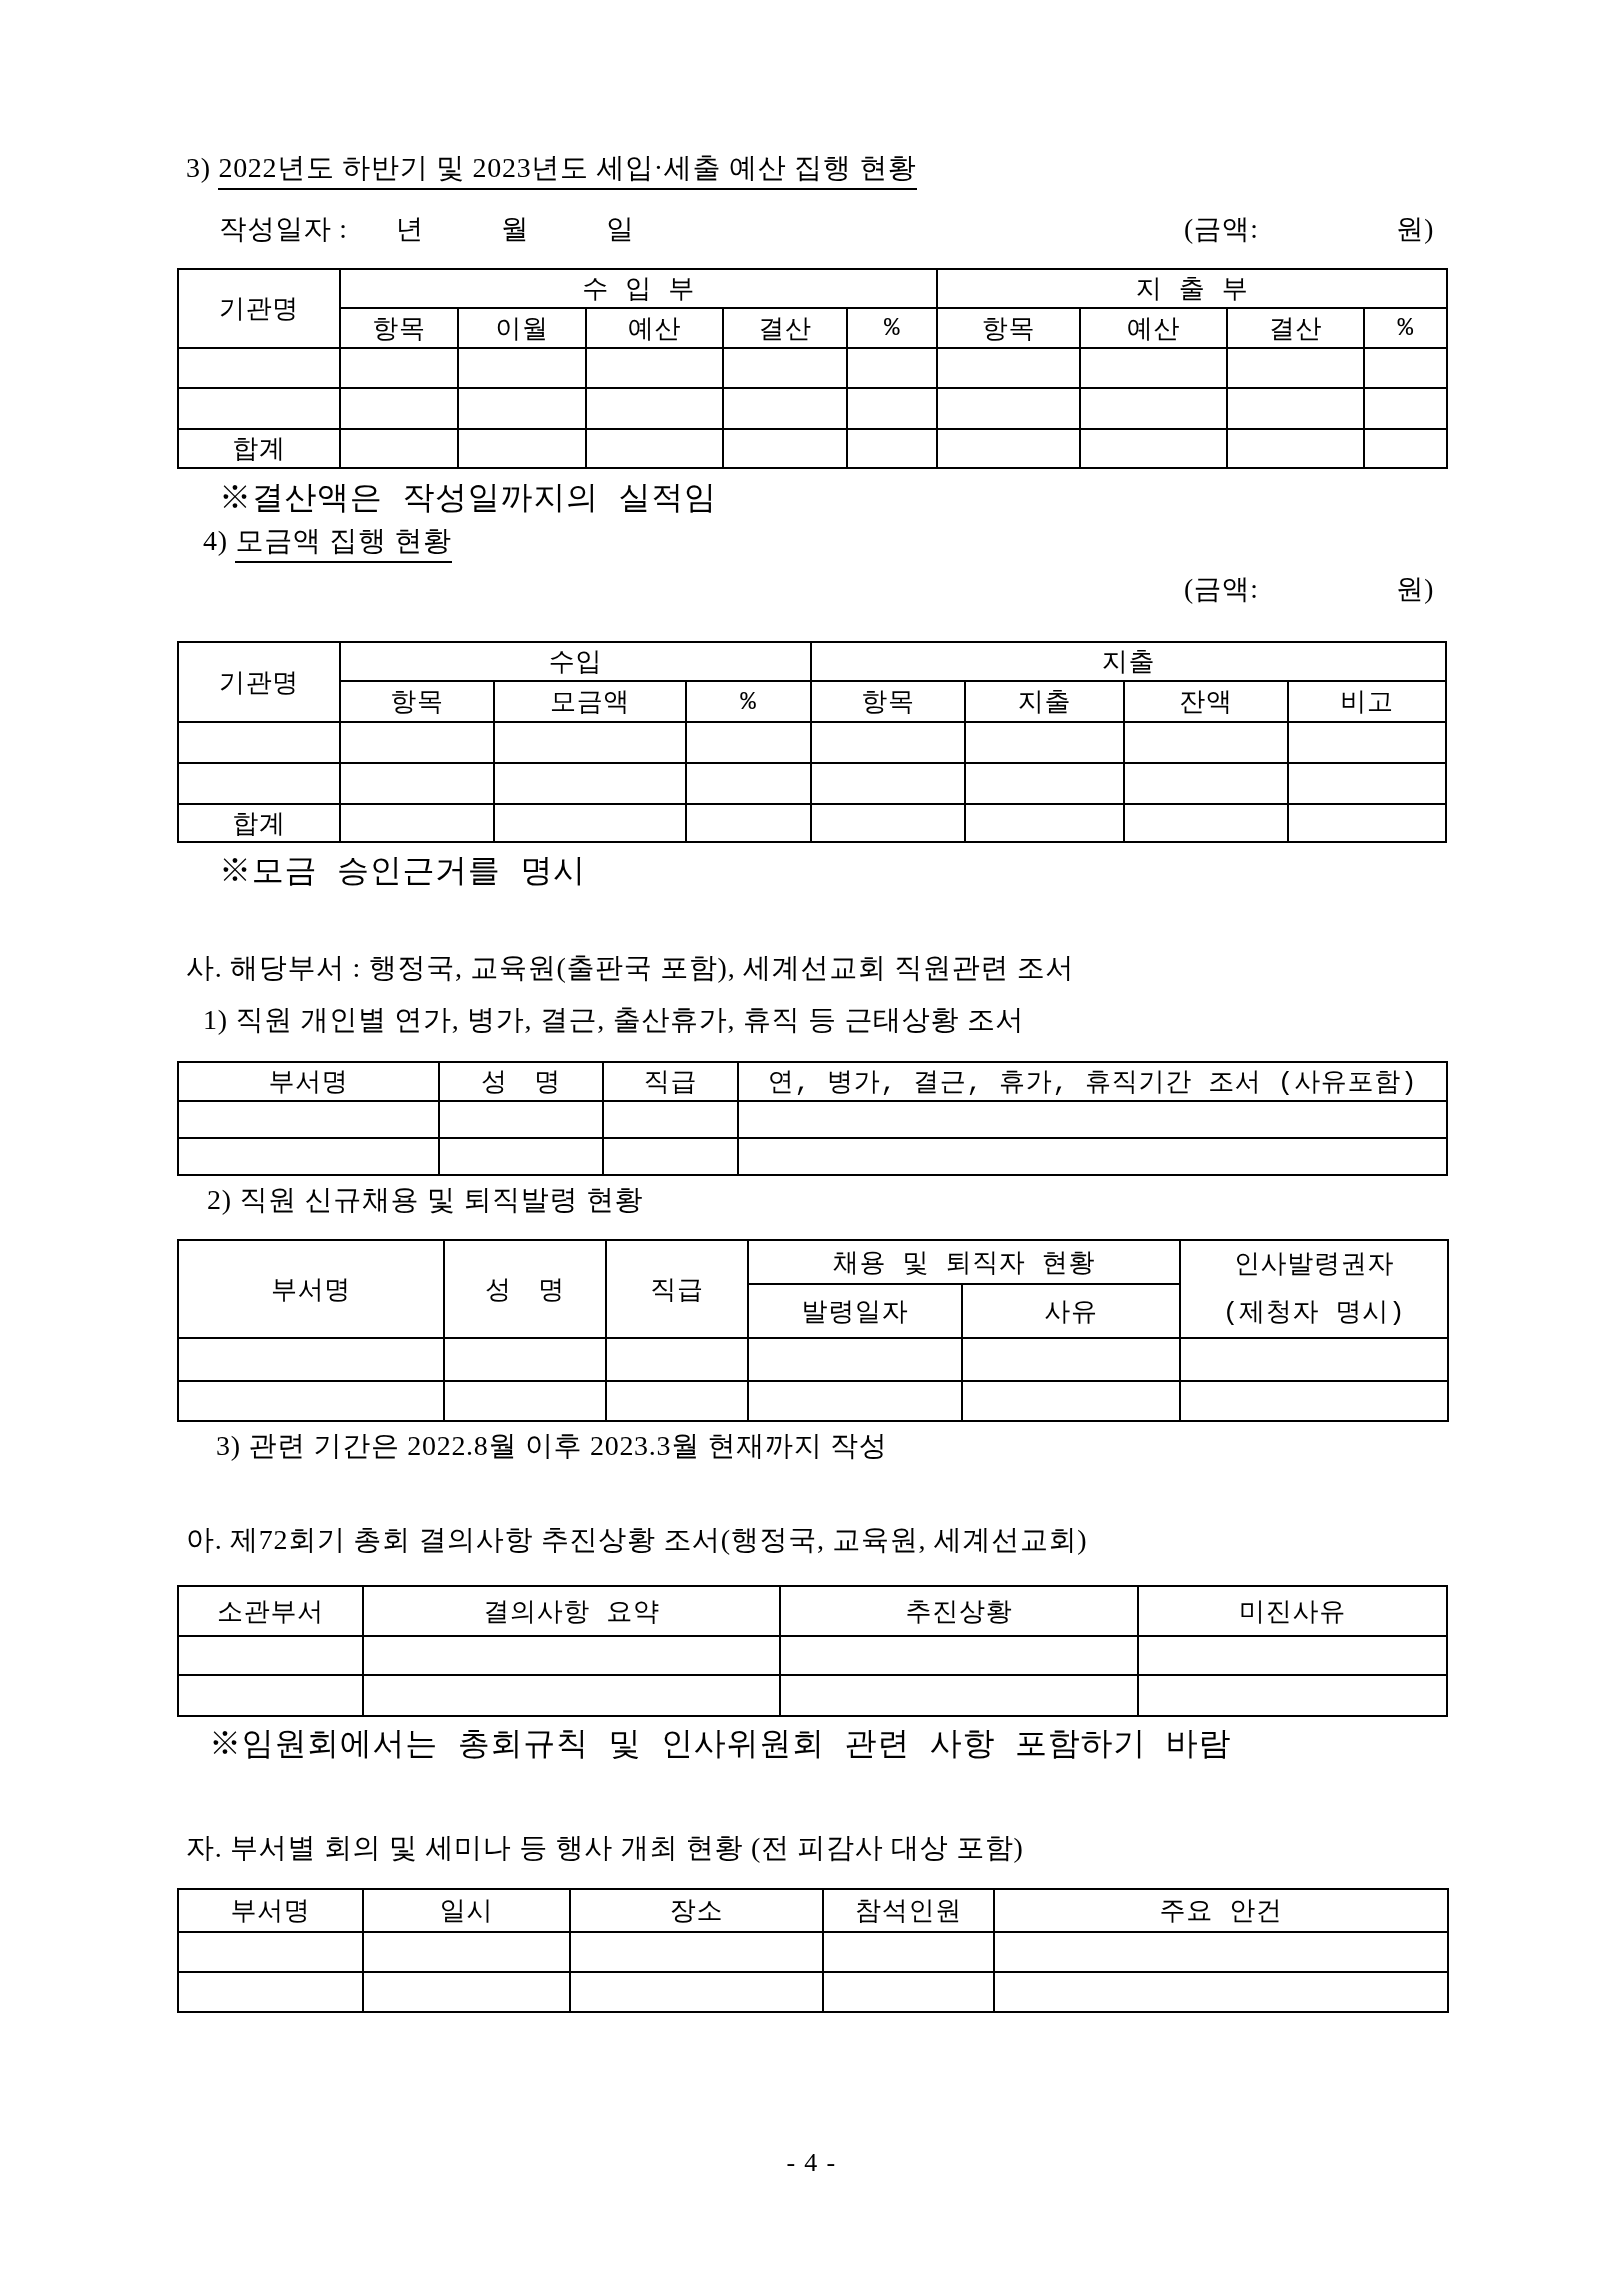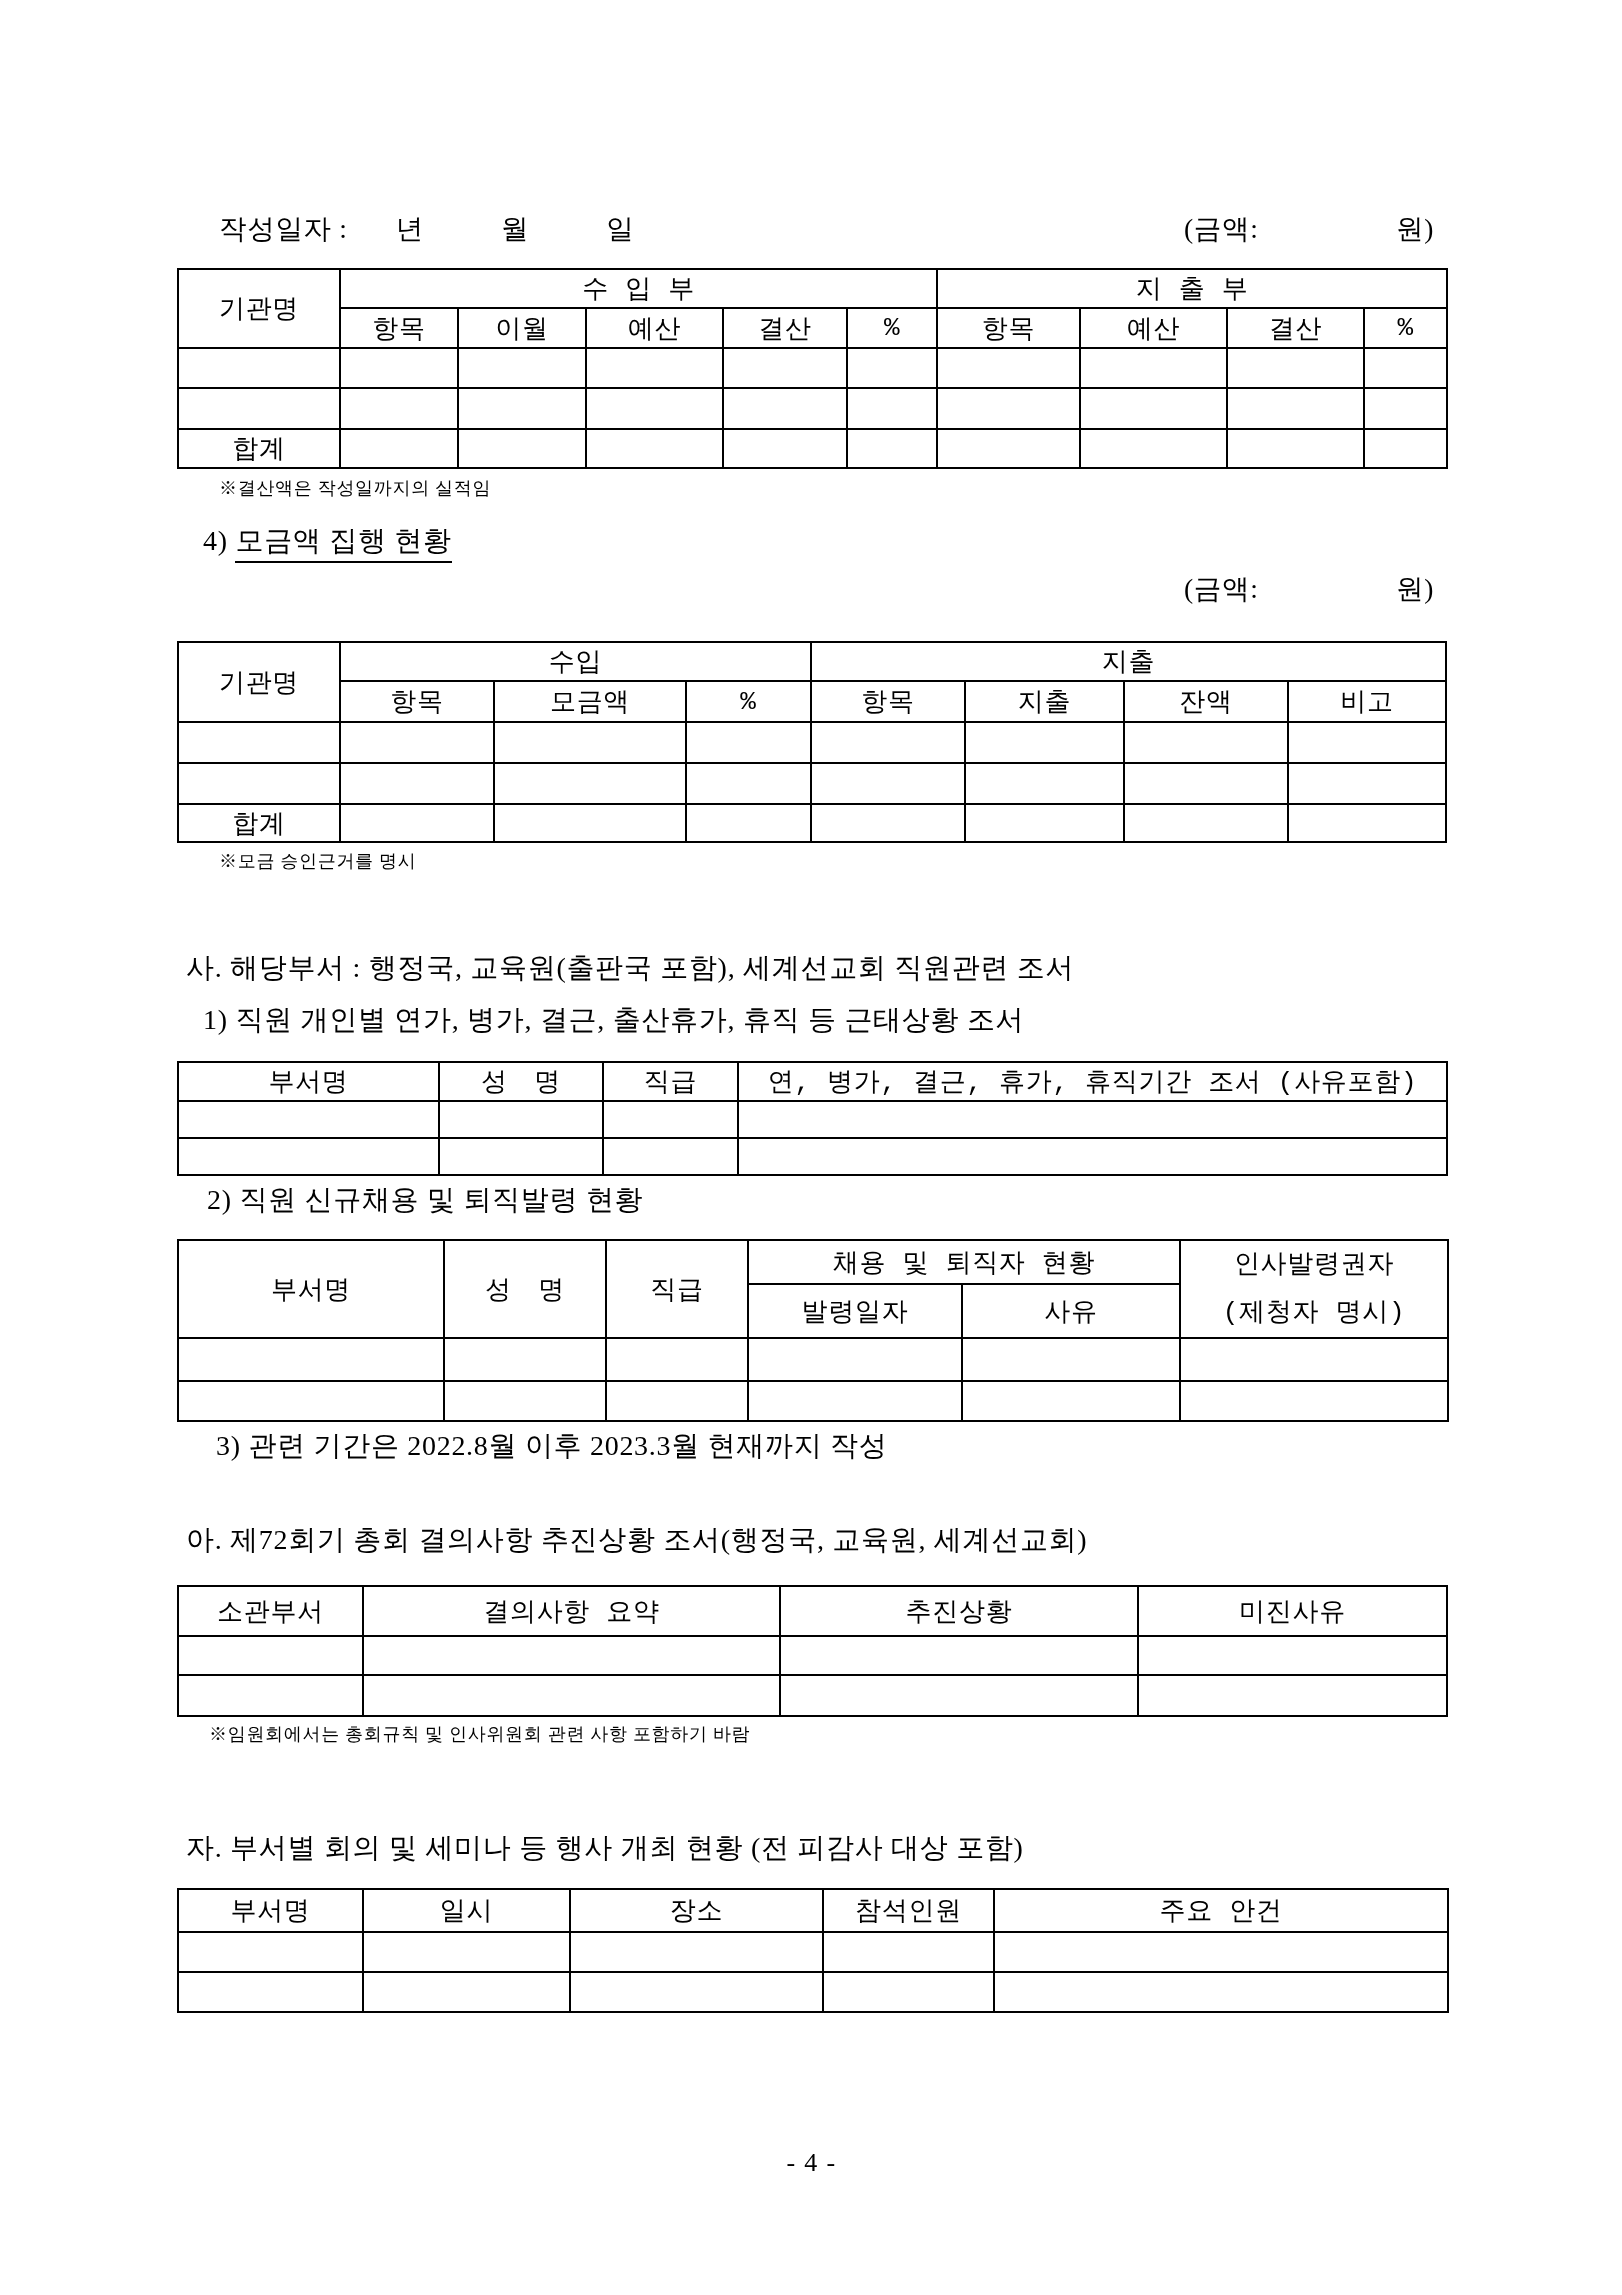--- a/index.html
+++ b/index.html
@@ -5,40 +5,41 @@
   * { margin:0; padding:0; box-sizing:border-box; }
   html,body { background:#e8e8e8; }
   #page {
     position:relative; width:1623px; height:2295px; background:#ffffff;
     font-family:"Liberation Serif","DejaVu Serif",serif; color:#000000;
     overflow:hidden;
   }
   .abs { position:absolute; }
   .h { font-size:28px; letter-spacing:0.7px; white-space:nowrap; font-weight:normal; }
   .u { border-bottom:2px solid #000; padding-bottom:4.6px; }
-  .note { font-size:18px; letter-spacing:0.7px; white-space:nowrap; }
+  .note { font-size:32px; letter-spacing:0.7px; white-space:nowrap;font-family:Liberation Mono, monospace; }
   .date-line { font-size:27.5px; white-space:nowrap; letter-spacing:0.7px; }
   .date-line .unit { display:inline-block; }
   .unit.m1 { margin-left:48px; }
   .unit.m2 { margin-left:77px; }
   .amount { display:flex; justify-content:space-between; font-size:27.5px; letter-spacing:0.7px; }
   table.tbl { position:absolute; left:177px; width:1269px; border-collapse:collapse; table-layout:fixed; background:#fff;font-family:Liberation Mono, monospace; }
   .tbl th, .tbl td {
     border:2px solid #000; font-weight:normal; font-size:26px;
     text-align:center; vertical-align:middle; padding:0 2.6px; letter-spacing:0.7px;
     overflow:hidden; white-space:nowrap;
   }
   .auth2 { line-height:1.85;margin-left:16px; }
   .pgnum { left:0; width:1623px; text-align:center; font-size:26px; letter-spacing:1.3px; }
 </style>
 </head>
 <body>
 
 <div id="page">
 
+  <div class="abs h" style="left:186px; top:149px;"><span>3)</span>&nbsp;<span class="u">2022년도 하반기 및 2023년도 세입·세출 예산 집행 현황</span></div>
 
   <div class="abs date-line" style="left:219px; top:211px;"><span>작성일자 :</span><span class="unit m1">년</span><span class="unit m2">월</span><span class="unit m2">일</span></div>
   <div class="abs amount" style="left:1184px; top:211px; width:250px;">
       <span>(금액:</span>
       <span>원)</span>
     </div>
 
   <table class="tbl" style="top:268px;">
     <colgroup>
       <col style="width:162px">

